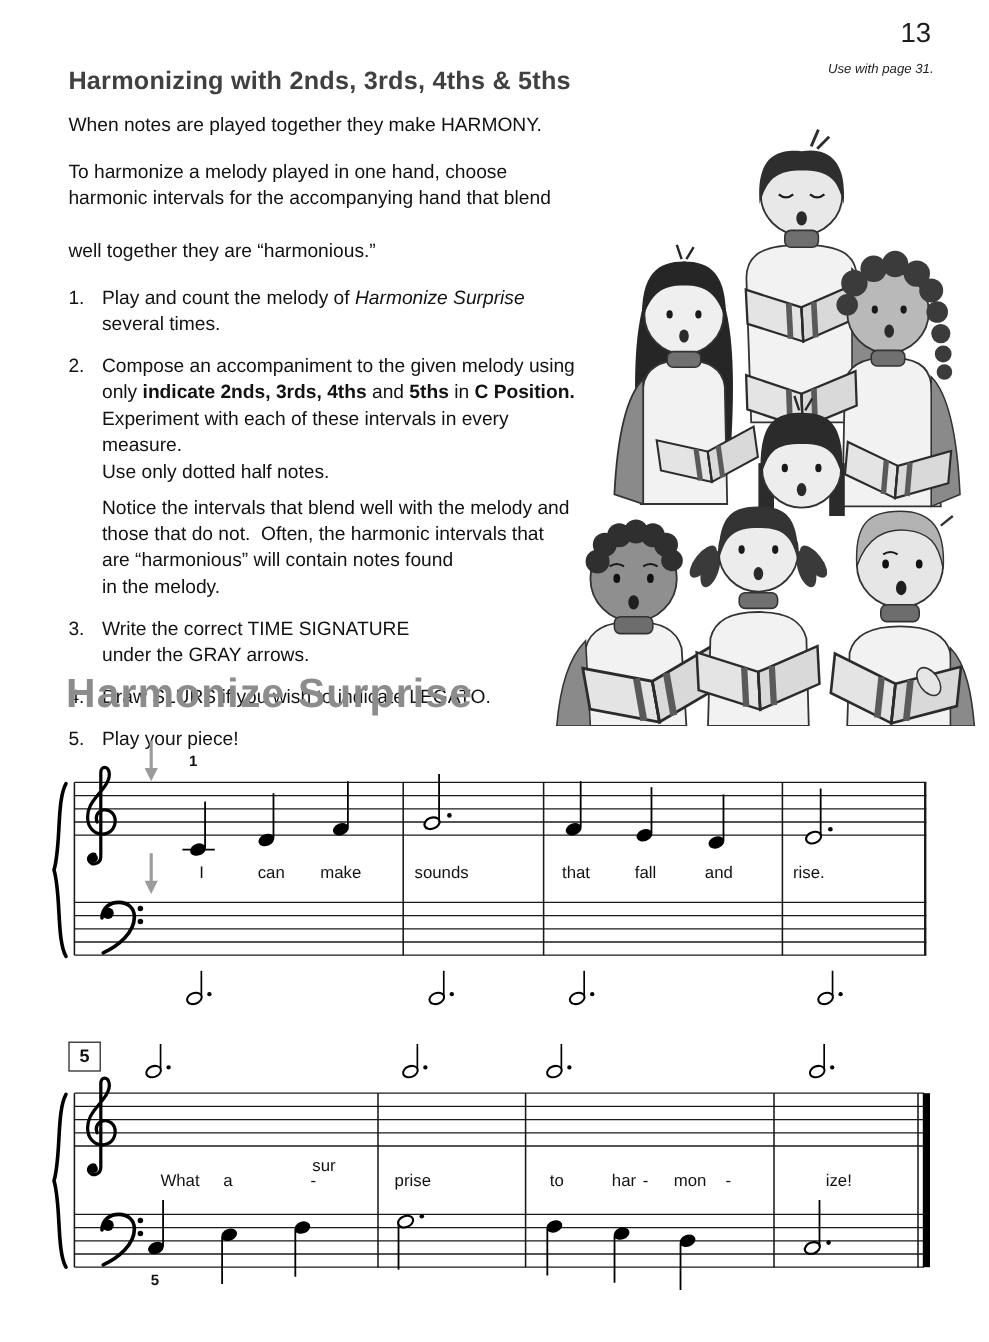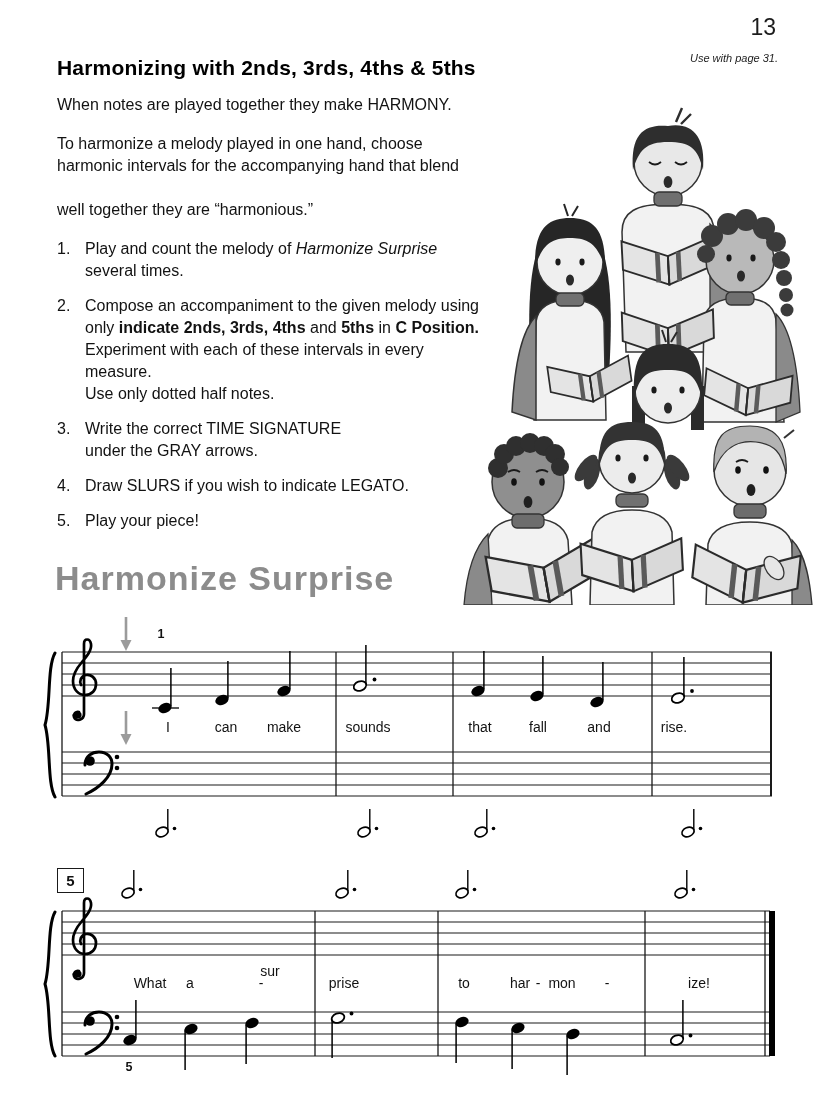--- a/index.html
+++ b/index.html
@@ -3,21 +3,21 @@
 <meta charset="utf-8">
 <style>
   html,body{margin:0;padding:0;}
   body{
     width:824px;height:1118px;background:#ffffff;position:relative;overflow:hidden;
     font-family:"Liberation Sans","DejaVu Sans",sans-serif;color:#111;
   }
   .pagenum{position:absolute;top:14px;right:48px;font-size:23px;color:#1c1c1c;}
   .usewith{position:absolute;top:52px;right:46px;font-size:11px;font-style:italic;color:#1c1c1c;}
   h1.heading{
-    position:absolute;left:57px;top:56px;margin:0;font-size:21px;font-weight:bold;color:#000000;letter-spacing:.2px;
+    position:absolute;left:57px;top:56px;margin:0;font-size:21px;font-weight:bold;color:#404040;letter-spacing:.2px;
   }
   .textcol{position:absolute;left:57px;top:94px;width:436px;font-size:16px;line-height:22px;color:#121212;}
   .textcol p{margin:0 0 17px 0;}
   .line{white-space:pre-wrap;}
   .b{font-weight:bold;}
   .i{font-style:italic;}
   .item{display:flex;margin-top:13px;}
   .item .num{width:28px;flex:0 0 28px;}
   .item .body{flex:1;}
   .subpara{margin-top:8px;}
@@ -56,20 +56,26 @@
     <span class="body"><span class="line">Play and count the melody of </span><span class="line i">Harmonize Surprise</span><br><span class="line">several times.</span></span>
   </div>
 
   <div class="item">
     <span class="num">2.</span>
     <span class="body">
       <span class="line">Compose an accompaniment to the given melody using</span><br>
       <span class="line">only </span><span class="line b">indicate 2nds, 3rds, 4ths</span><span class="line"> and </span><span class="line b">5ths</span><span class="line"> in </span><span class="line b">C Position.</span><br>
       <span class="line">Experiment with each of these intervals in every measure.</span><br>
       <span class="line">Use only dotted half notes.</span>
+      <div class="subpara">
+        <span class="line">Notice the intervals that blend well with the melody and</span><br>
+        <span class="line">those that do not.  Often, the harmonic intervals that</span><br>
+        <span class="line">are “harmonious” will contain notes found</span><br>
+        <span class="line">in the melody.</span>
+      </div>
     </span>
   </div>
 
   <div class="item">
     <span class="num">3.</span>
     <span class="body"><span class="line">Write the correct TIME SIGNATURE</span><br><span class="line">under the GRAY arrows.</span></span>
   </div>
 
   <div class="item">
     <span class="num">4.</span>
@@ -403,17 +409,17 @@
 <div class="measurebox">5</div>
 
 <span class="lyric" style="left:150px;top:975px;">What</span>
 <span class="lyric" style="left:190px;top:975px;">a</span>
 <span class="lyric" style="left:238px;top:963px;margin-left:32px;">sur</span>
 <span class="lyric" style="left:261px;top:975px;">-</span>
 <span class="lyric" style="left:344px;top:975px;">prise</span>
 <span class="lyric" style="left:464px;top:975px;">to</span>
 <span class="lyric" style="left:520px;top:975px;">har</span>
 <span class="lyric" style="left:538px;top:975px;">-</span>
-<span class="lyric" style="left:562px;top:975px;">mon</span>
+<span class="lyric" style="left:575px;top:975px;">mon</span>
 <span class="lyric" style="left:607px;top:975px;">-</span>
 <span class="lyric" style="left:699px;top:975px;">ize!</span>
 
 <span class="finger" style="left:129px;top:1060px;">5</span>
 
 </body></html>

